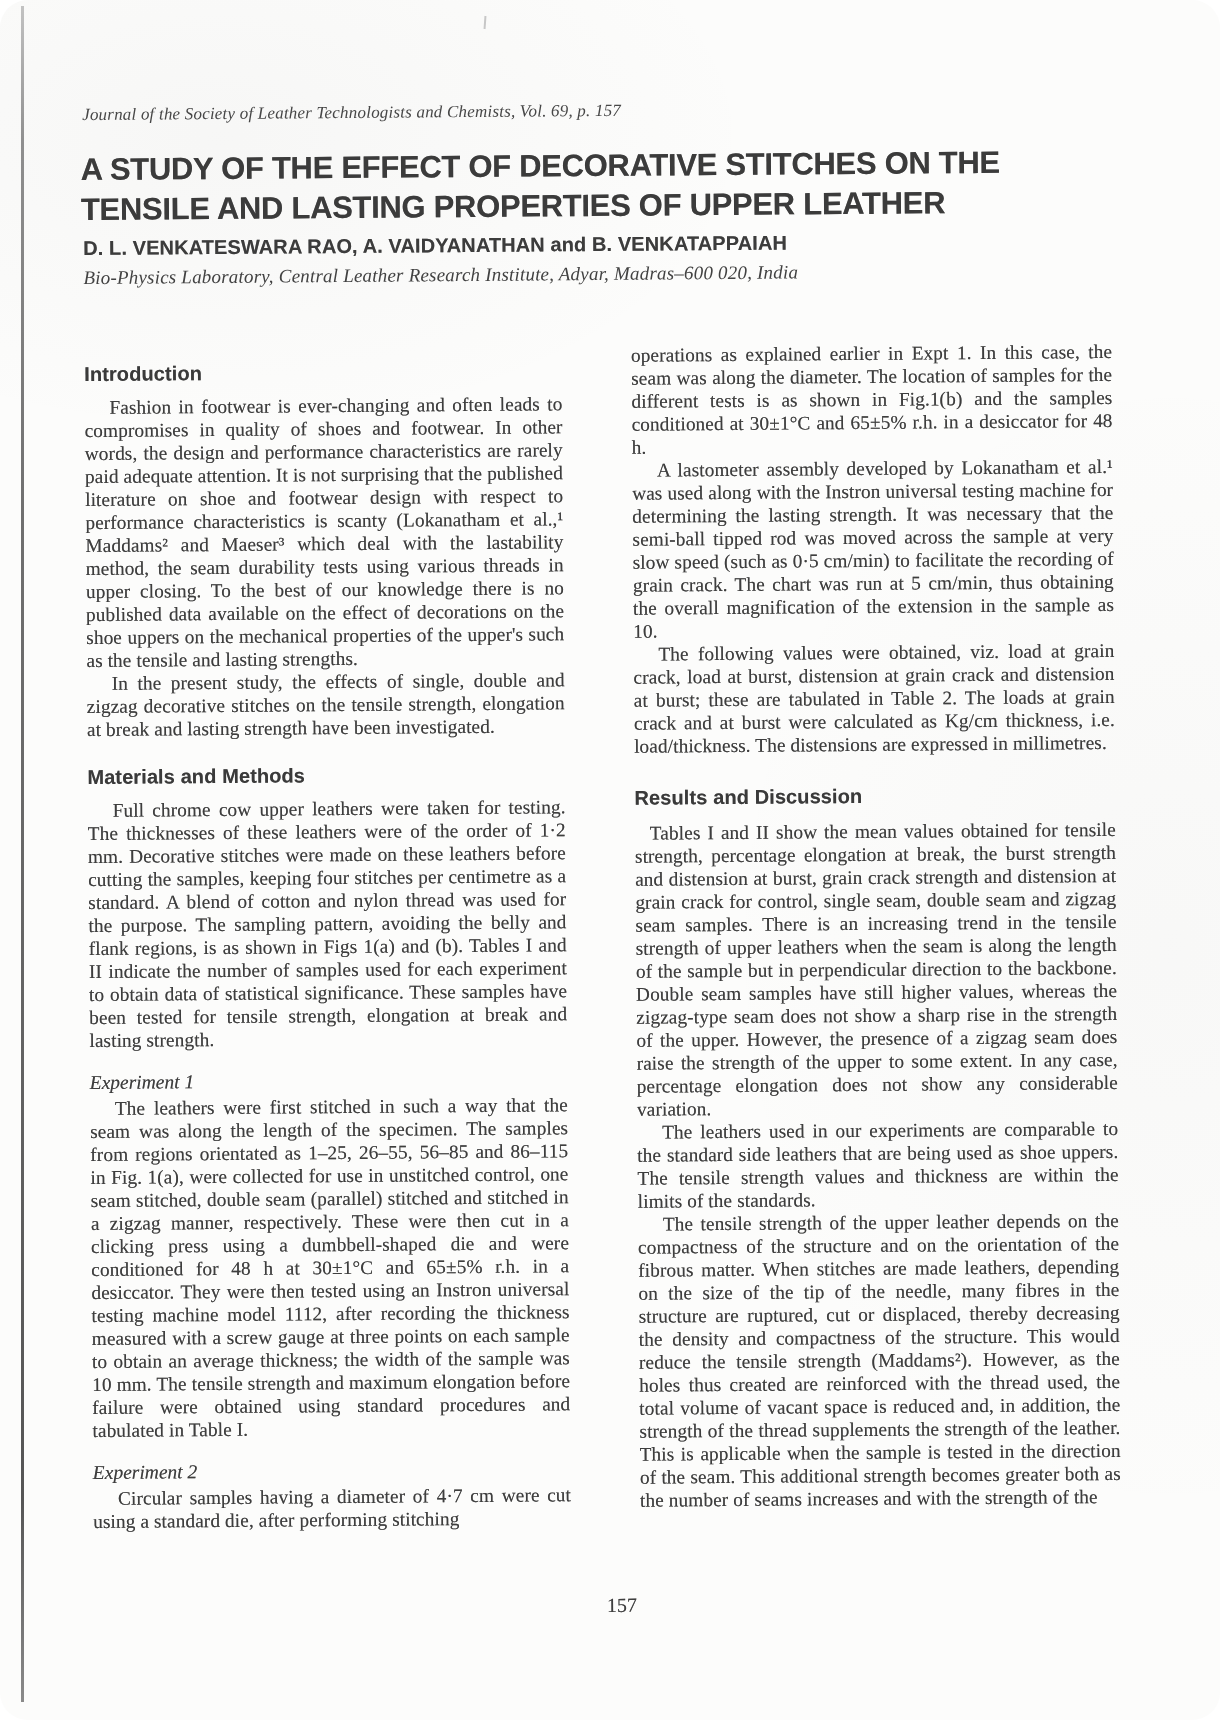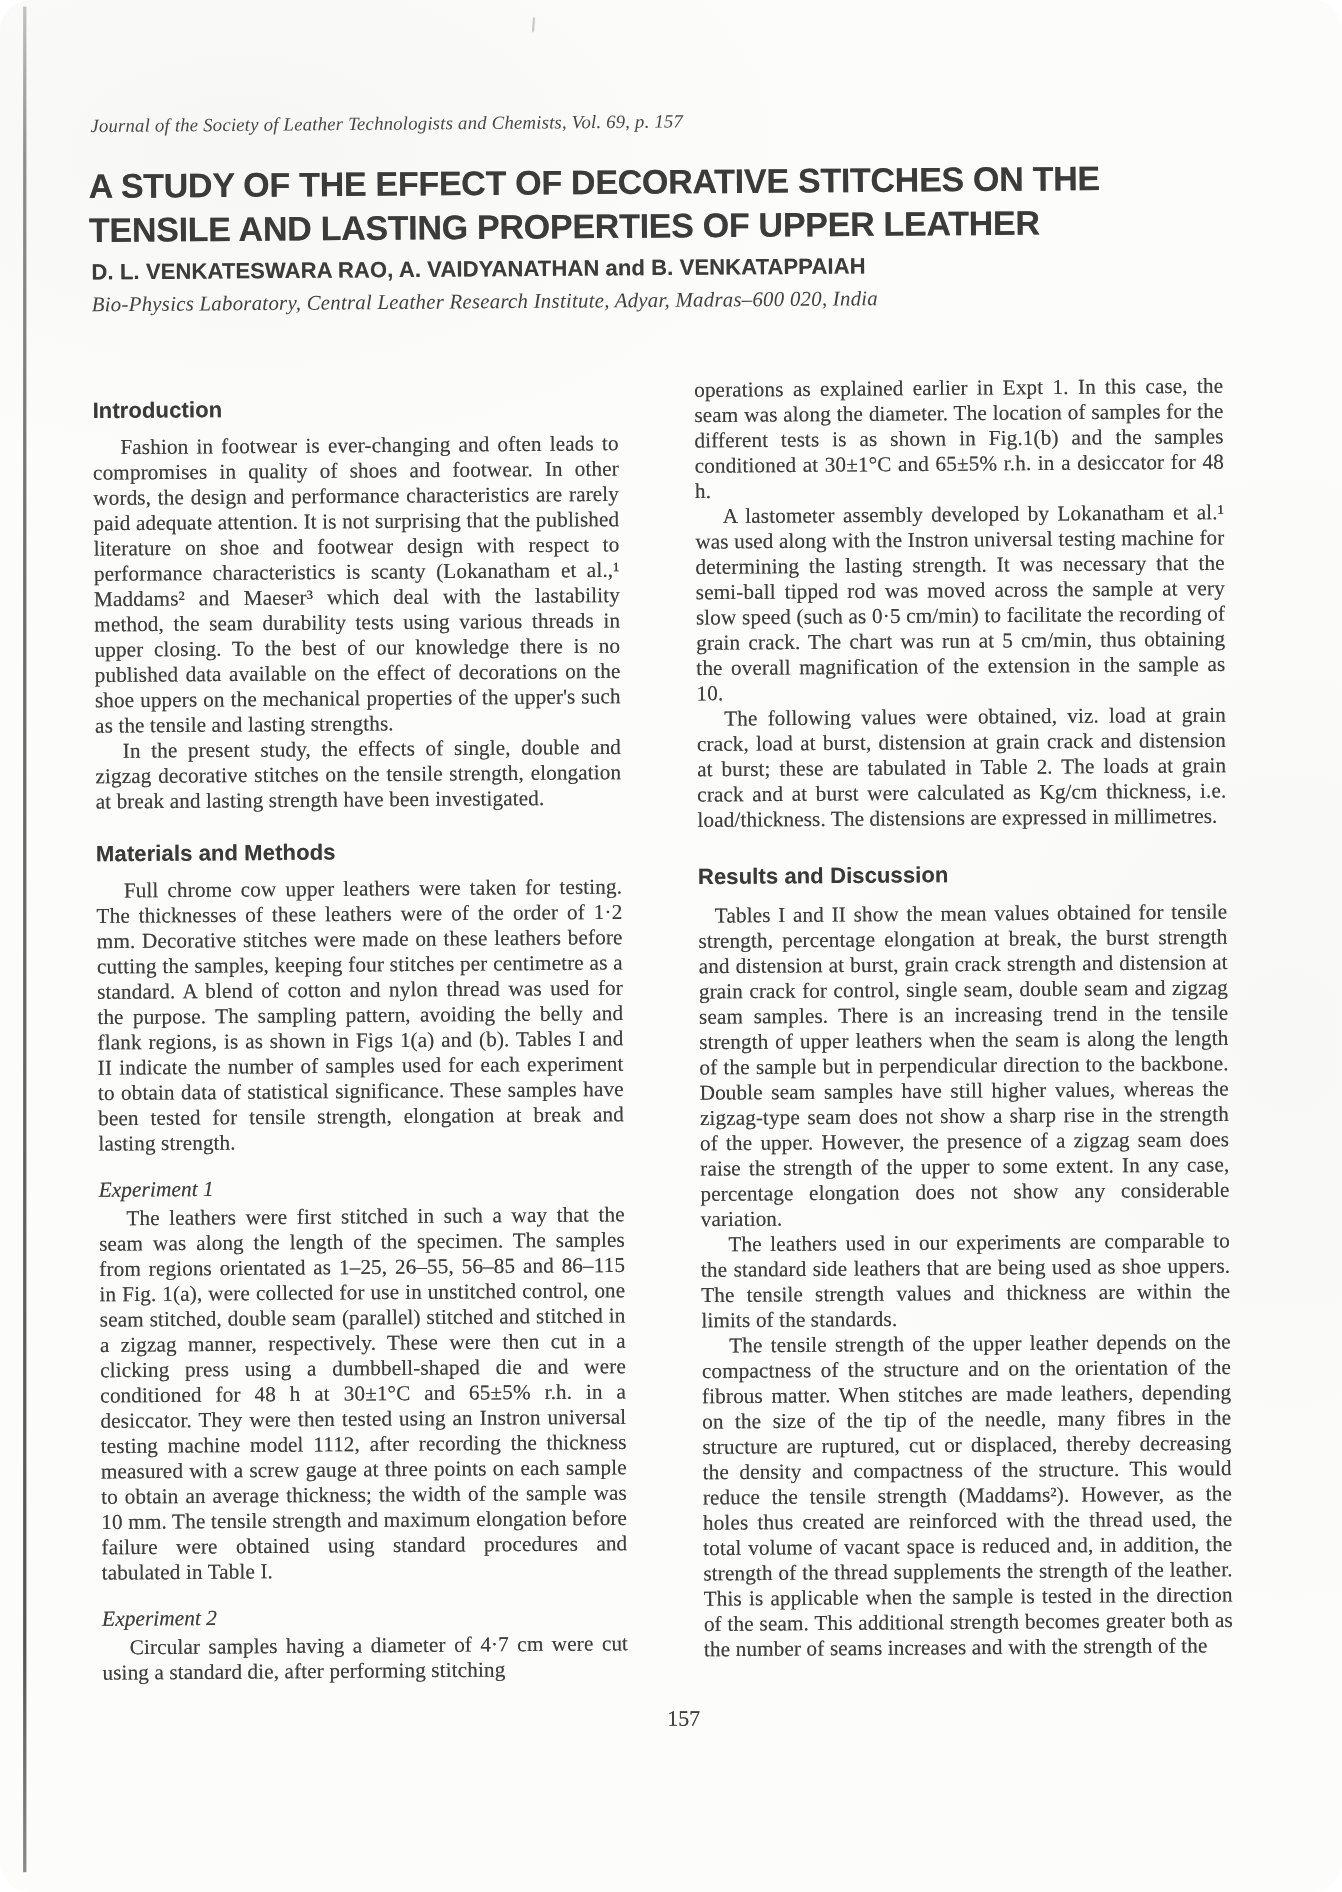--- a/index.html
+++ b/index.html
@@ -74,21 +74,21 @@
   }
   h2.sec.mm{margin-top:24px;}
   h2.sec.rd{margin-top:28px;margin-bottom:12px;}
   h3.exp{
     font-style:italic;font-weight:400;
     font-size:19.5px;line-height:23px;color:#3e3e3e;
     margin:19px 0 3px 0;
     text-shadow:0 0 0.4px rgba(60,60,60,0.6);
   }
   .page-number{
-    position:absolute;left:601px;top:1552px;
+    position:absolute;left:601px;top:1594px;
     font-size:20px;color:#3f3f3f;
     text-shadow:0 0 0.4px rgba(60,60,60,0.6);
   }
 </style>
 </head>
 <body>
 
 <div class="page">
   <div class="scan-line"></div>
   <div class="scan-tick"></div>

